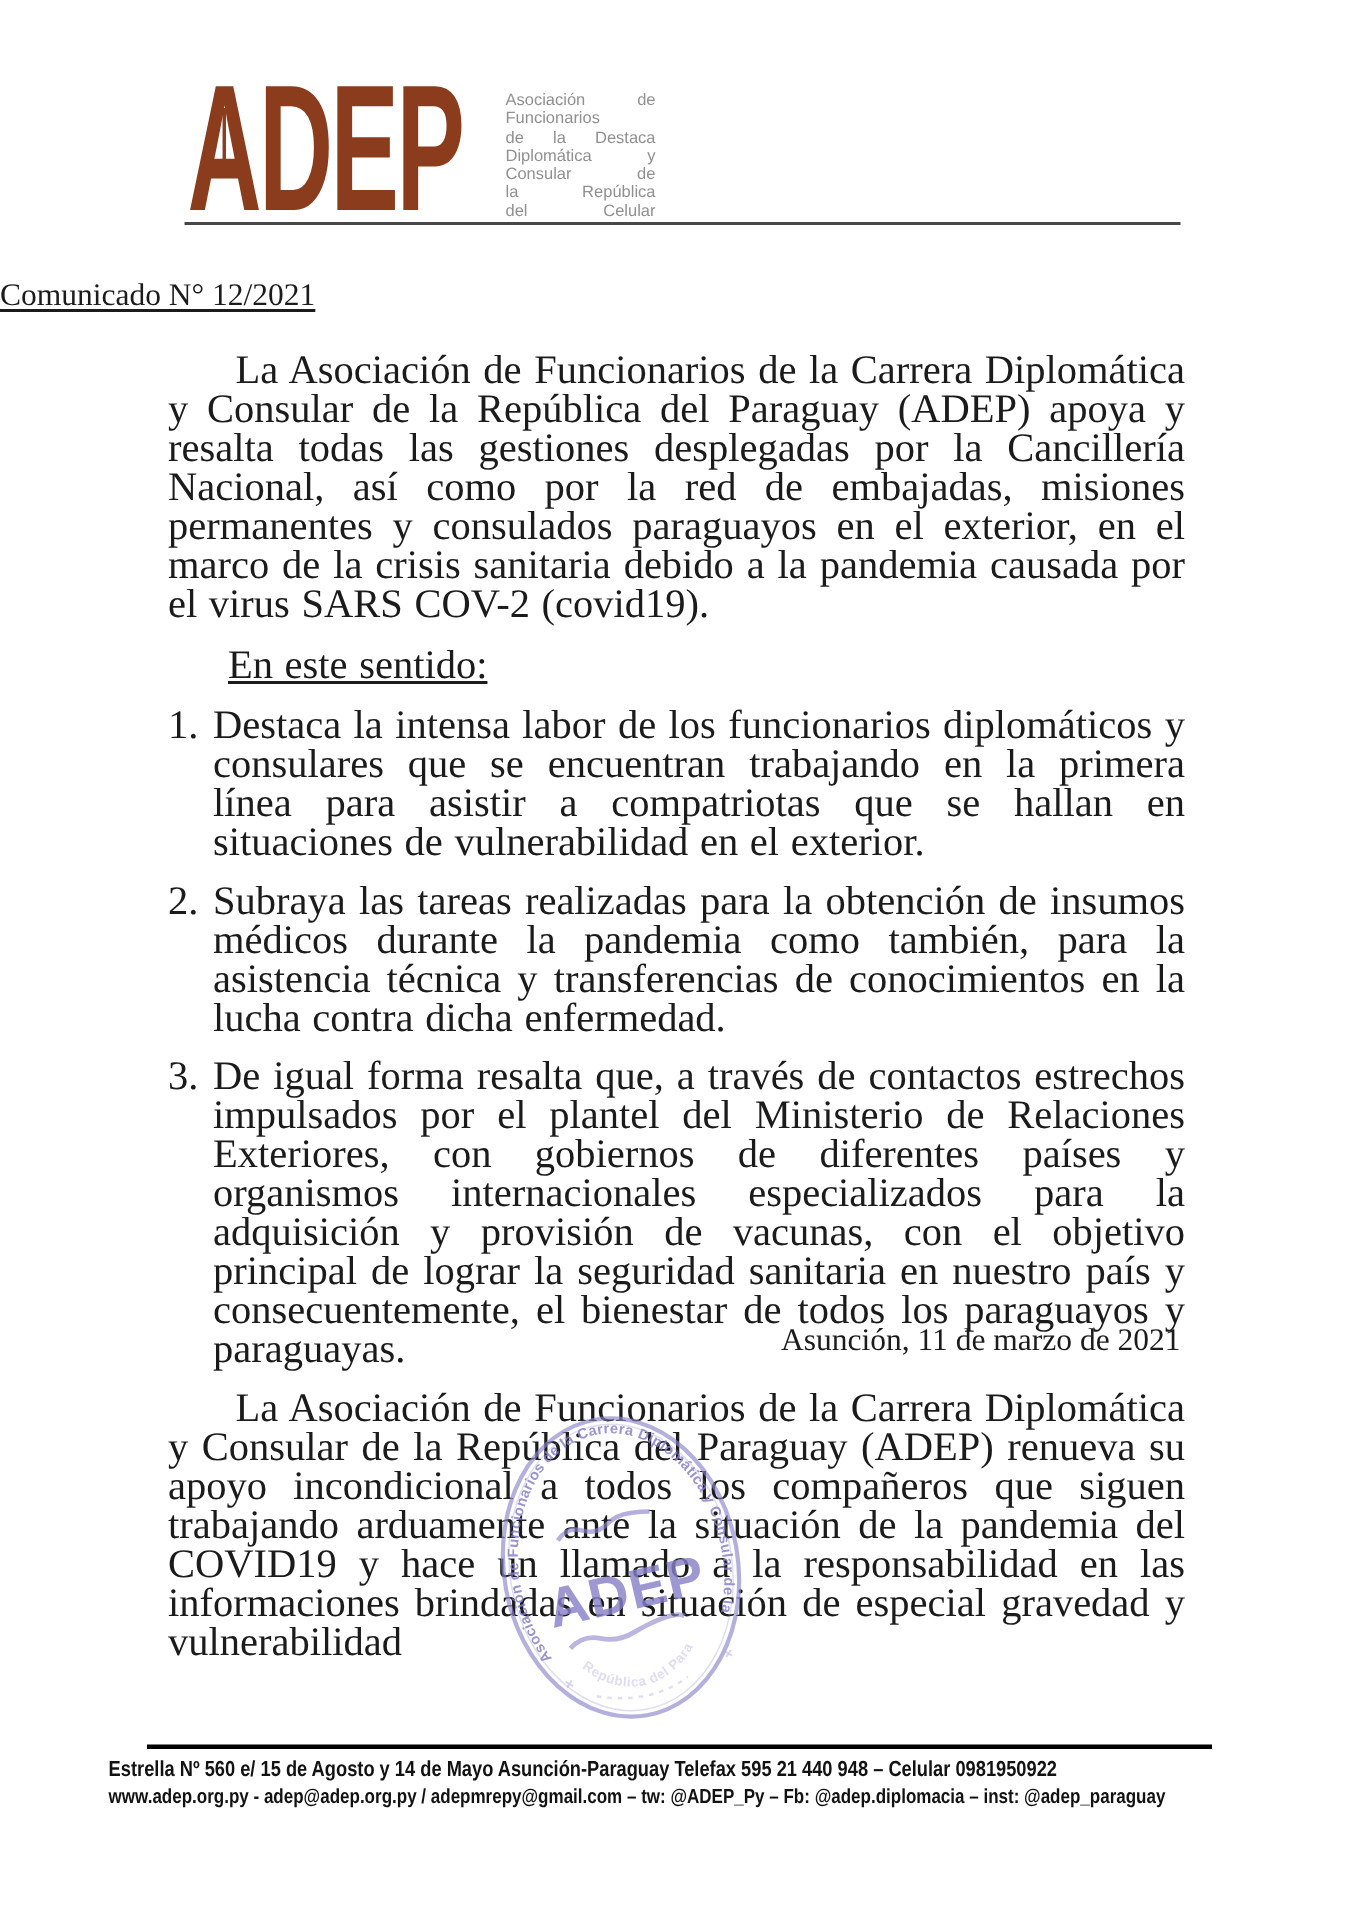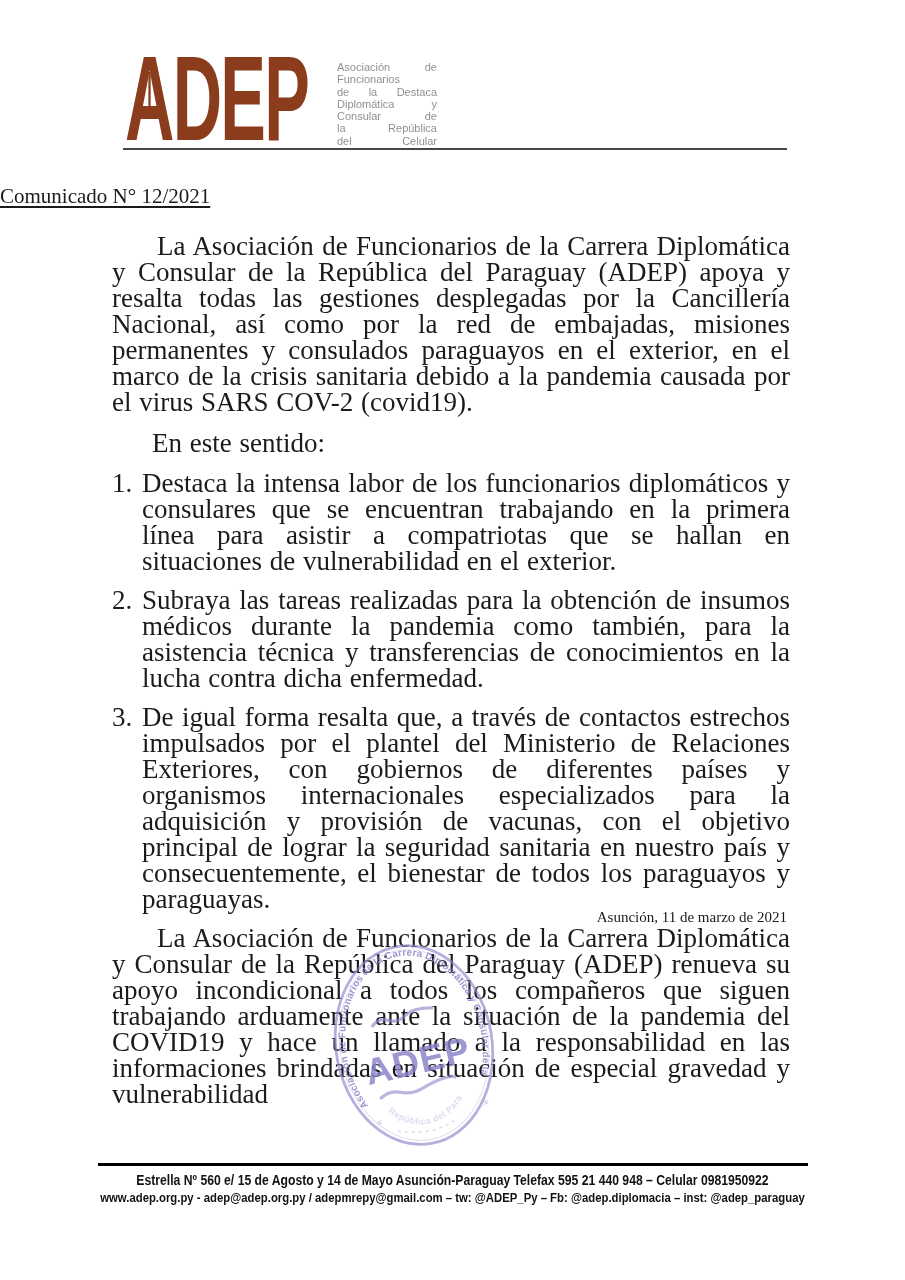--- a/index.html
+++ b/index.html
@@ -32,38 +32,38 @@
     text-underline-offset:3px;
   }
   
   .body{
     position:absolute;left:112px;top:233px;width:678px;
     font-size:27px;line-height:26px;
     text-align:justify;
     word-spacing:1px;
   }
   .body p{margin:0 0 15px;text-indent:45px;}
-  .body p.intro{margin-bottom:14px;text-indent:40px;}
+  .body p.intro{margin-bottom:14px;text-indent:40px;text-decoration:underline;}
   .list-item{display:flex;margin-bottom:13px;}
   .list-item .num{flex:none;width:30px;}
   .list-item .li-text{flex:1;text-align:justify;}
   .body p.closing{margin-top:7px;margin-bottom:0;}
   
-  .dateline{position:absolute;top:909px;right:118px;font-size:15px;}
+  .dateline{position:absolute;top:881px;right:118px;font-size:21px;}
   
   .stamp{
     position:absolute;left:319px;top:925px;width:190px;height:240px;
     transform:rotate(-10deg);
     opacity:.92;
   }
   
   .footer-rule{position:absolute;left:98px;top:1163px;width:710px;height:3px;background:#000;}
   .footer{
     position:absolute;top:1171px;left:0;width:100%;
-    text-align:center;
+    text-align:left;
     font-family:"Liberation Sans", sans-serif;
     font-weight:bold;color:#121212;
   }
   .footer .f1{font-size:14.5px;line-height:18px;transform:scaleX(.84);transform-origin:center;}
   .footer .f2{font-size:13.5px;line-height:18px;transform:scaleX(.84);transform-origin:center;}
 </style>
 </head>
 <body>
 
 <div class="page">

